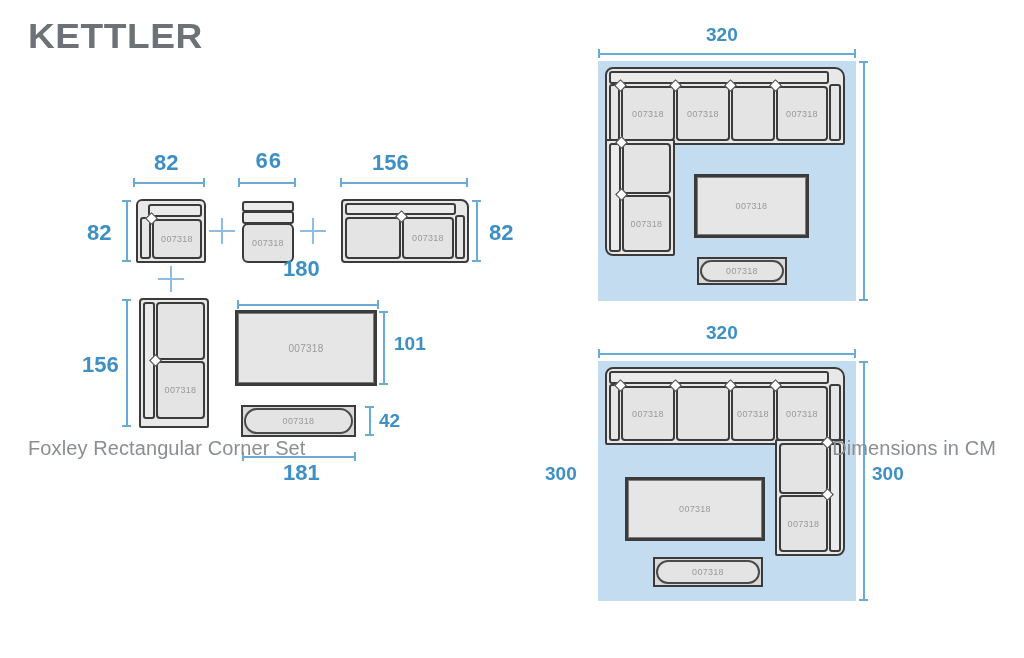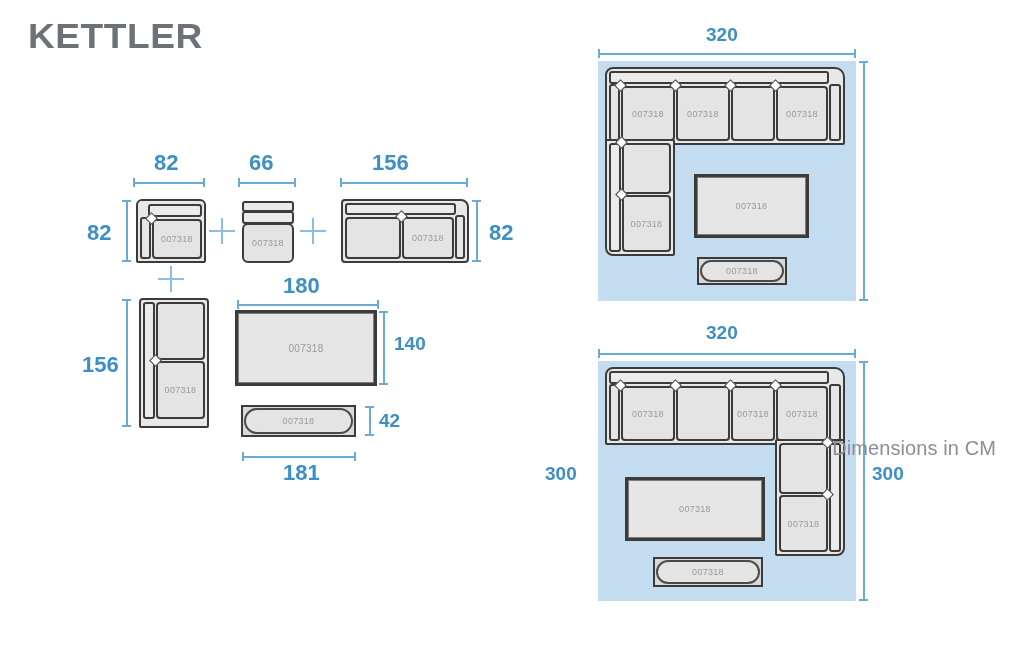--- a/index.html
+++ b/index.html
@@ -145,21 +145,21 @@
     <div class="backbar" style="left:12px; top:5px; right:4px; height:13px;"></div>
     <div class="armcol" style="left:4px; top:18px; width:11px; bottom:4px;"></div>
     <div class="cush" style="left:16px; top:20px; right:4px; bottom:4px;">
       <div class="code sm">007318</div>
     </div>
     <div class="joint" style="left:16px; top:20px;"></div>
   </div>
 
   <div class="plus" style="left:209px; top:218px;"></div>
 
-  <div class="dimlabel" style="left:249px; top:150px;">66</div>
+  <div class="dimlabel" style="left:255px; top:150px;font-family:Liberation Mono, monospace;">66</div>
   <div class="dimline-h" style="left:238px; top:178px; width:58px;"></div>
 
   <div class="piece" style="left:240px; top:199px; width:56px; height:64px;">
     <div class="backbar" style="left:2px; top:2px; right:2px; height:11px;"></div>
     <div class="backbar" style="left:2px; top:12px; right:2px; height:13px;"></div>
     <div class="cush" style="left:2px; top:24px; right:2px; bottom:0px; border-radius:6px;">
       <div class="code sm">007318</div>
     </div>
   </div>
 
@@ -189,23 +189,23 @@
   <div class="piece" style="left:139px; top:298px; width:70px; height:130px;">
     <div class="frame" style="border-radius:4px 4px 2px 2px;"></div>
     <div class="backbar" style="left:4px; top:4px; width:12px; bottom:9px;"></div>
     <div class="cush" style="left:17px; top:4px; right:4px; height:58px;"></div>
     <div class="cush" style="left:17px; top:63px; right:4px; bottom:9px;">
       <div class="code sm">007318</div>
     </div>
     <div class="joint" style="left:17px; top:63px;"></div>
   </div>
 
-  <div class="dimlabel" style="left:283px; top:273px;">180</div>
+  <div class="dimlabel" style="left:283px; top:256px;">180</div>
   <div class="dimline-h" style="left:237px; top:300px; width:142px;"></div>
-  <div class="dimlabel big" style="left:394px; top:333px;">140</div>
+  <div class="dimlabel big" style="left:394px; top:333px;">101</div>
   <div class="dimline-v" style="left:379px; top:311px; height:74px;"></div>
 
   <div class="piece" style="left:235px; top:310px; width:142px; height:76px;">
     <div class="table-outer"></div>
     <div class="table-inner">
       <div class="code">007318</div>
     </div>
   </div>
 
   <div class="dimlabel big" style="left:379px; top:410px;">42</div>
@@ -331,15 +331,16 @@
     </div>
 
     <div class="piece" style="left:55px; top:196px; width:110px; height:30px;">
       <div class="stool-outer"></div>
       <div class="stool-inner">
         <div class="code sm">007318</div>
       </div>
     </div>
   </div>
 
+  <div class="footer-left">Foxley Rectangular Corner Set</div>
   <div class="footer-right">Dimensions in CM</div>
 
 </div>
 
 </body></html>

